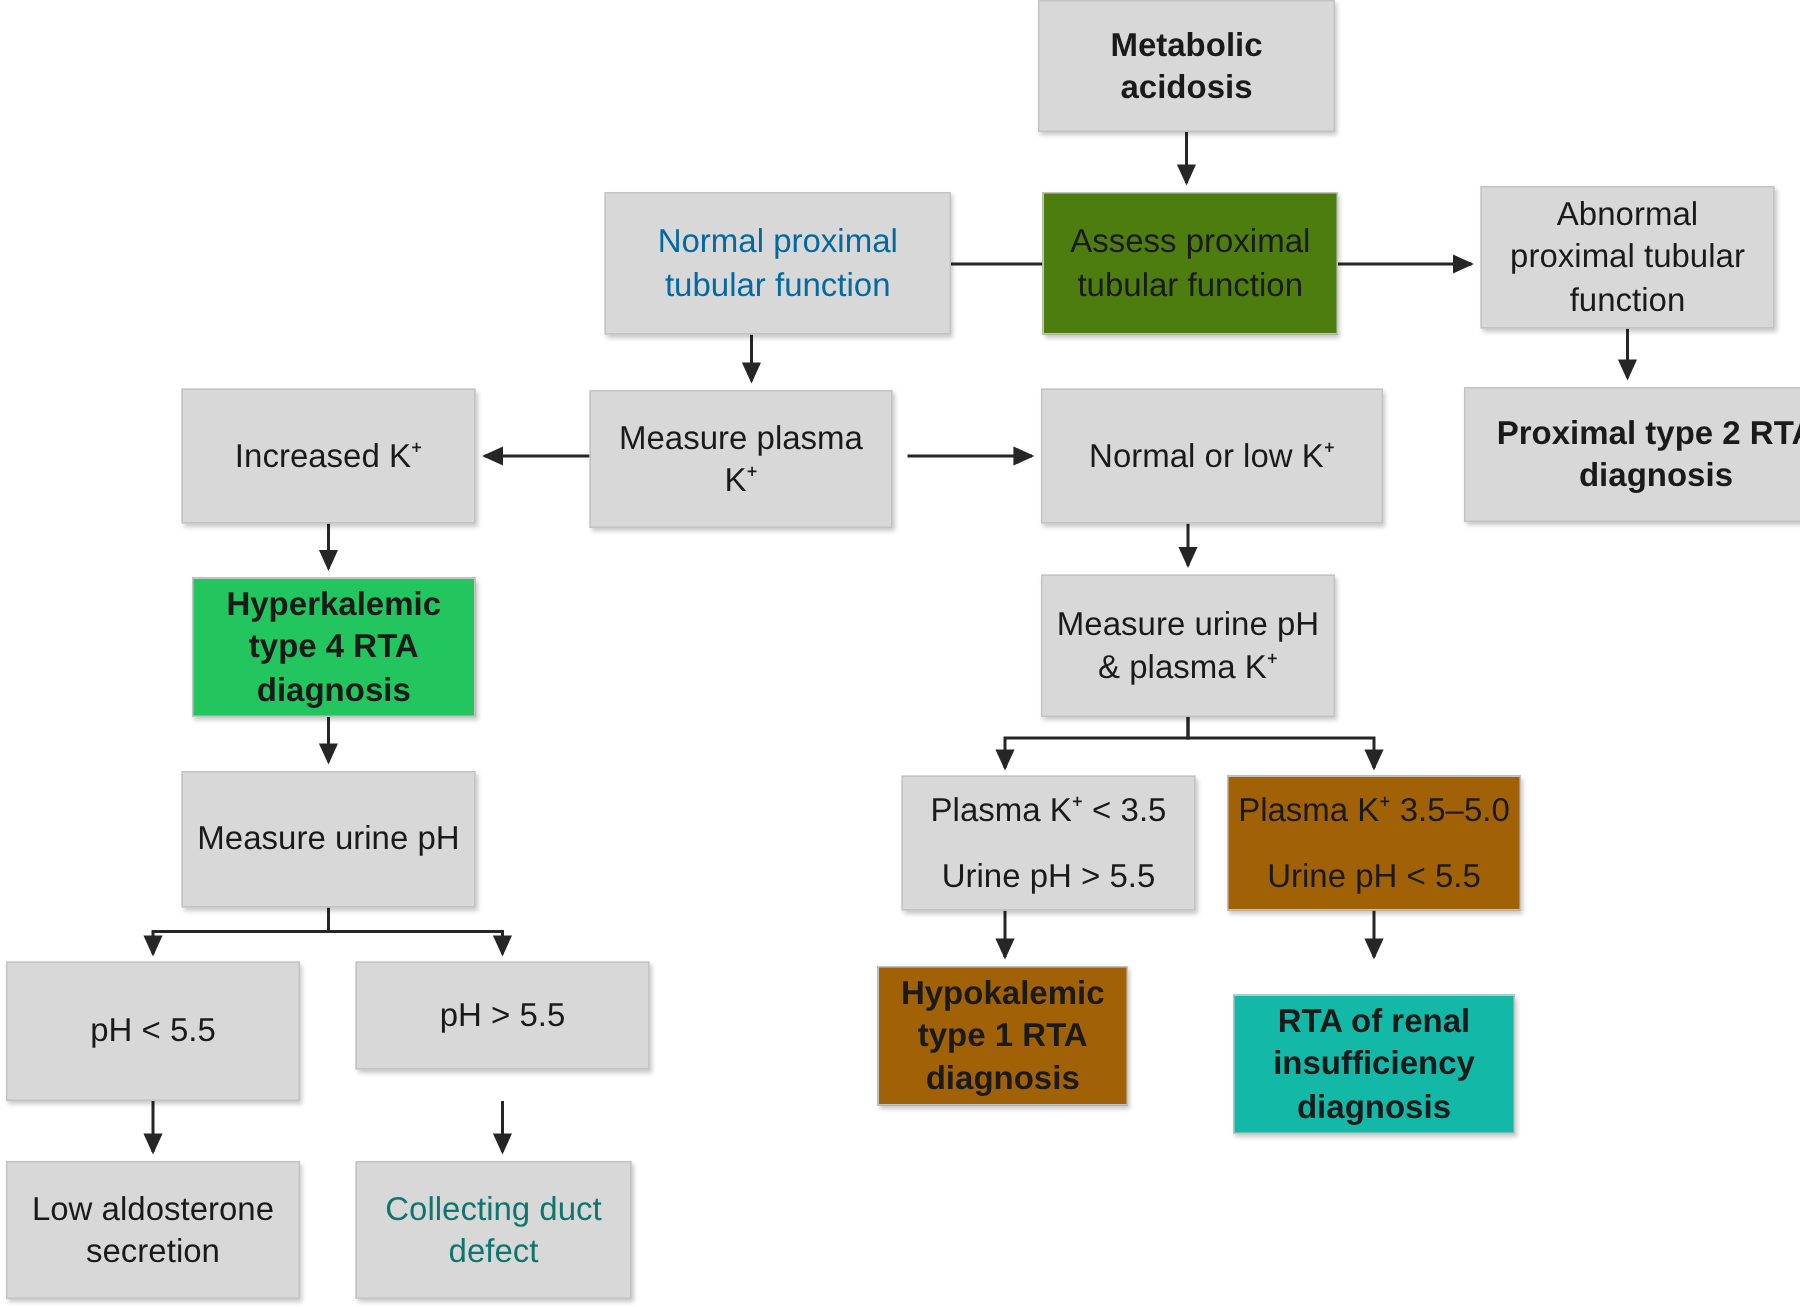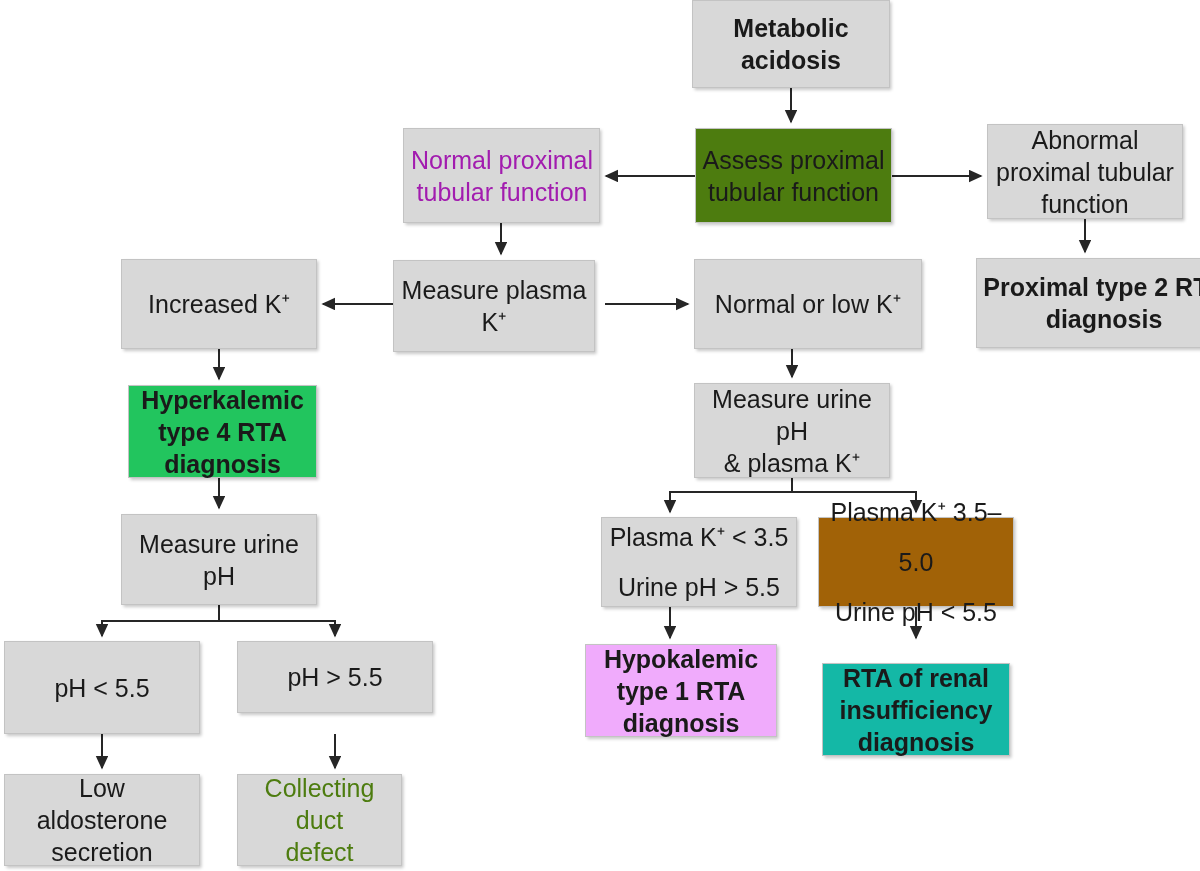--- a/index.html
+++ b/index.html
@@ -30,21 +30,21 @@
     position: absolute;
     box-sizing: border-box;
     background: #d8d8d8;
     border: 1px solid #c3c3c3;
     box-shadow: 1.5px 2px 3px rgba(0,0,0,0.22);
     display: flex;
     align-items: center;
     justify-content: center;
     text-align: center;
     color: #1a1a1a;
-    font-size: 25px;
+    font-size: 22px;
     line-height: 1.28;
     padding: 2px 6px;
     z-index: 2;
   }
   .node.bold {
     font-weight: bold;
   }
   .node .txt {
     display: block;
     white-space: pre-line;
@@ -103,21 +103,21 @@
   </svg>
 
   <div class="node bold" style="left: 692px; top: 0px; width: 198px; height: 88px; background: rgb(216, 216, 216); border-color: rgb(195, 195, 195); color: rgb(26, 26, 26);">
     <span class="txt">Metabolic
 acidosis</span>
   </div>
   <div class="node" style="left: 695px; top: 128px; width: 197px; height: 95px; background: #4d7c0f; border-color: rgb(195, 195, 195); color: rgb(26, 26, 26);">
     <span class="txt">Assess proximal
 tubular function</span>
   </div>
-  <div class="node" style="left: 403px; top: 128px; width: 197px; height: 95px; background: rgb(216, 216, 216); border-color: rgb(195, 195, 195); color: #a21caf; justify-content: flex-end;">
+  <div class="node" style="left: 403px; top: 128px; width: 231px; height: 95px; background: rgb(216, 216, 216); border-color: rgb(195, 195, 195); color: #0369a1;">
     <span class="txt">Normal proximal
 tubular function</span>
   </div>
   <div class="node" style="left: 987px; top: 124px; width: 196px; height: 95px; background: rgb(216, 216, 216); border-color: rgb(195, 195, 195); color: rgb(26, 26, 26);">
     <span class="txt">Abnormal
 proximal tubular
 function</span>
   </div>
   <div class="node bold" style="left: 976px; top: 258px; width: 256px; height: 90px; background: rgb(216, 216, 216); border-color: rgb(195, 195, 195); color: rgb(26, 26, 26);">
     <span class="txt">Proximal type 2 RTA
@@ -143,37 +143,37 @@
   <div class="node" style="left: 4px; top: 641px; width: 196px; height: 93px; background: rgb(216, 216, 216); border-color: rgb(195, 195, 195); color: rgb(26, 26, 26);">
     <span class="txt">pH &lt; 5.5</span>
   </div>
   <div class="node" style="left: 237px; top: 641px; width: 196px; height: 72px; background: rgb(216, 216, 216); border-color: rgb(195, 195, 195); color: rgb(26, 26, 26);">
     <span class="txt">pH &gt; 5.5</span>
   </div>
   <div class="node" style="left: 4px; top: 774px; width: 196px; height: 92px; background: rgb(216, 216, 216); border-color: rgb(195, 195, 195); color: rgb(26, 26, 26);">
     <span class="txt">Low aldosterone
 secretion</span>
   </div>
-  <div class="node" style="left: 237px; top: 774px; width: 165px; height: 92px; background: rgb(216, 216, 216); border-color: rgb(195, 195, 195); color: #4d7c0f;">
+  <div class="node" style="left: 237px; top: 774px; width: 184px; height: 92px; background: rgb(216, 216, 216); border-color: rgb(195, 195, 195); color: #0f766e;">
     <span class="txt">Collecting duct
 defect</span>
   </div>
   <div class="node" style="left: 694px; top: 383px; width: 196px; height: 95px; background: rgb(216, 216, 216); border-color: rgb(195, 195, 195); color: rgb(26, 26, 26);">
     <span class="txt">Measure urine pH
 &amp; plasma K⁺</span>
   </div>
   <div class="node two-line-gap" style="left: 601px; top: 517px; width: 196px; height: 90px; background: rgb(216, 216, 216); border-color: rgb(195, 195, 195); color: rgb(26, 26, 26);">
     <span class="txt">Plasma K⁺ &lt; 3.5
 Urine pH &gt; 5.5</span>
   </div>
   <div class="node two-line-gap" style="left: 818px; top: 517px; width: 196px; height: 90px; background: #a16207; border-color: rgb(195, 195, 195); color: rgb(26, 26, 26);">
     <span class="txt">Plasma K⁺ 3.5–5.0
 Urine pH &lt; 5.5</span>
   </div>
-  <div class="node bold" style="left: 585px; top: 644px; width: 192px; height: 93px; background: #f0abfc; border-color: rgb(195, 195, 195); color: rgb(26, 26, 26);">
+  <div class="node bold" style="left: 585px; top: 644px; width: 167px; height: 93px; background: #a16207; border-color: rgb(195, 195, 195); color: rgb(26, 26, 26);">
     <span class="txt">Hypokalemic
 type 1 RTA
 diagnosis</span>
   </div>
   <div class="node bold" style="left: 822px; top: 663px; width: 188px; height: 93px; background: #14b8a6; border-color: rgb(195, 195, 195); color: rgb(26, 26, 26);">
     <span class="txt">RTA of renal
 insufficiency
 diagnosis</span>
   </div>
 

